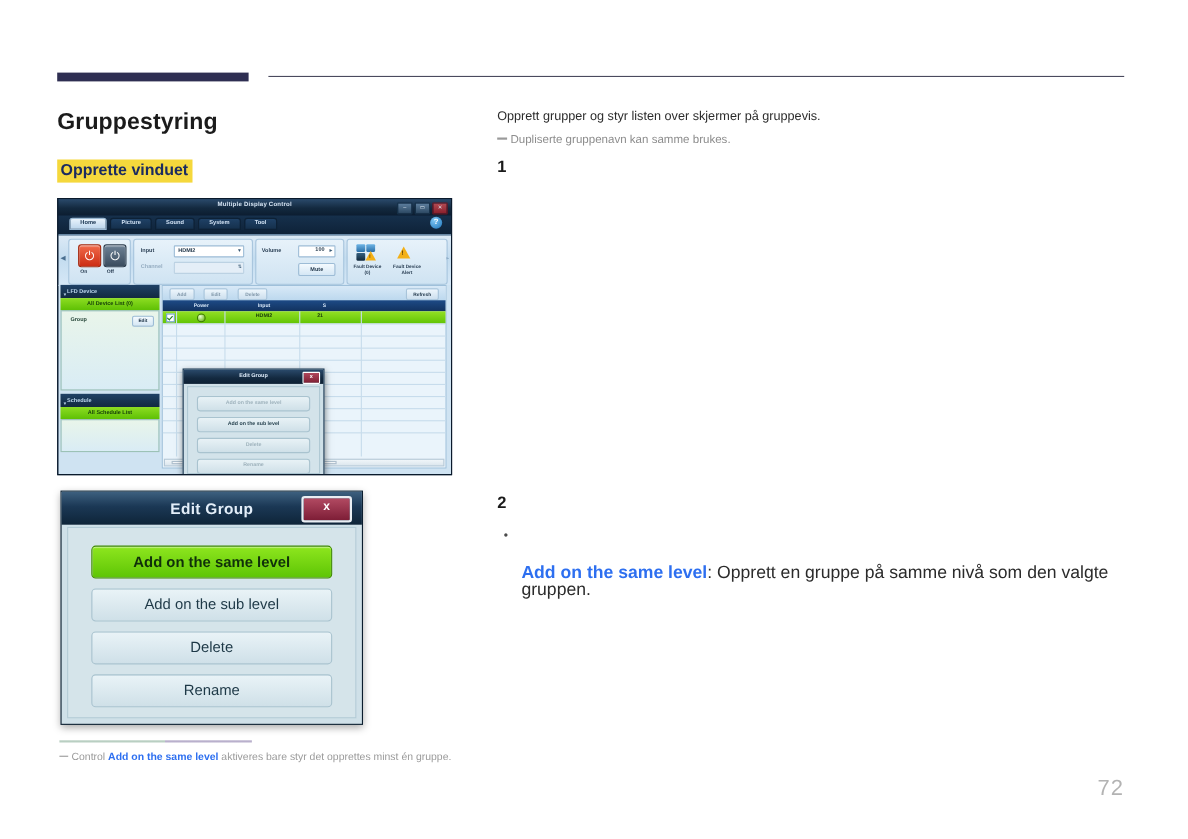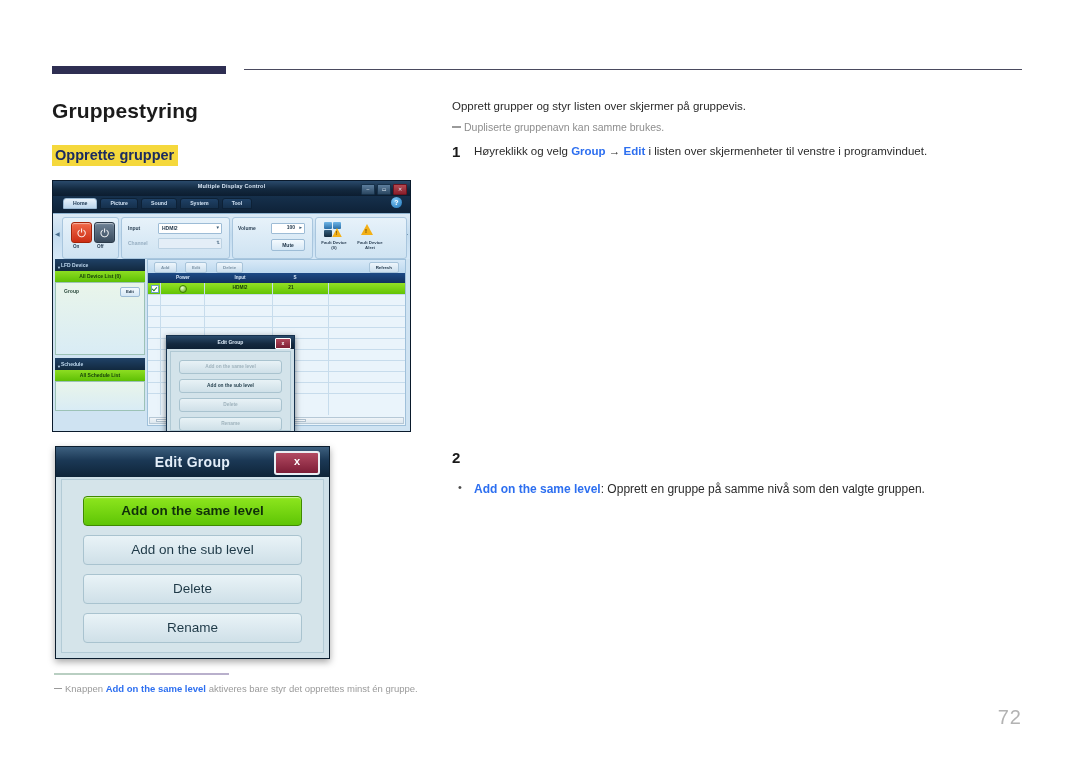--- a/index.html
+++ b/index.html
@@ -29,21 +29,21 @@
   .step .num{width:22px;font-size:15px;color:#1a1a1a;font-weight:bold;flex:0 0 22px;}
   .step .txt{font-size:11.5px;color:#2b2b2b;line-height:16px;}
   .b{color:#2d6ff0;font-weight:bold;}
   .bk{font-weight:bold;color:#1a1a1a;}
 
   .step1{left:452px;top:143px;width:580px;}
   .step2{left:452px;top:449px;width:580px;}
 
   .bullet{position:absolute;left:452px;top:481px;width:580px;display:flex;}
   .bullet .dot{width:22px;flex:0 0 22px;text-align:left;font-size:11px;color:#4b4b4b;padding-left:6px;box-sizing:border-box;}
-  .bullet .txt{font-size:12px;line-height:16px;color:#2b2b2b;}
+  .bullet .txt{font-size:16px;line-height:16px;color:#2b2b2b;margin-top:32px;}
 
   
   .fn-rule{position:absolute;left:54px;top:673px;width:175px;height:2px;
            background:linear-gradient(90deg,#b9cfc2 0%,#b9cfc2 55%,#b9b0cc 55%,#b9b0cc 100%);}
   .footnote{position:absolute;left:54px;top:682px;width:420px;font-size:9.5px;color:#9a9a9a;line-height:13px;}
   .footnote .dash{display:inline-block;width:8px;border-top:1.5px solid #9a9a9a;vertical-align:3px;margin-right:3px;}
   .footnote .b{font-size:9.5px;}
 
   .page-no{position:absolute;right:58px;top:706px;font-size:20px;color:#b3b3b3;letter-spacing:1px;}
 
@@ -171,30 +171,29 @@
   .dbtn.hi{background:linear-gradient(180deg,#8ee61e,#5ec505);border:1px solid #3f8a00;
        color:#10300a;font-weight:bold;box-shadow:inset 0 1px 1px rgba(255,255,255,.55);}
 </style>
 </head>
 <body>
 
 <div class="hdr-bar"></div>
 <div class="hdr-rule"></div>
 
 <div class="page-title">Gruppestyring</div>
-<div class="sub-title">Opprette grupper</div>
+<div class="sub-title">Opprette vinduet</div>
 
 <div class="intro">Opprett grupper og styr listen over skjermer på gruppevis.</div>
 <div class="note-line">
   <span class="dash"></span><span>Dupliserte gruppenavn kan samme brukes.</span>
 </div>
 
 <div class="step step1">
   <div class="num">1</div>
-  <div class="txt"><span>Høyreklikk og velg </span><span class="b">Group</span><span> → </span><span class="b">Edit</span><span> i listen over skjermenheter til venstre i programvinduet.</span></div>
 </div>
 
 <div class="step step2">
   <div class="num">2</div>
 </div>
 
 <div class="bullet">
   <div class="dot">•</div>
   <div class="txt"><span class="b">Add on the same level</span><span>: Opprett en gruppe på samme nivå som den valgte gruppen.</span></div>
 </div>
@@ -371,15 +370,15 @@
   <div class="dlg-body">
     <div class="dbtn hi" style="top:16px;">Add on the same level</div>
     <div class="dbtn" style="top:55px;">Add on the sub level</div>
     <div class="dbtn" style="top:94px;">Delete</div>
     <div class="dbtn" style="top:133px;">Rename</div>
   </div>
 </div>
 
 <div class="fn-rule"></div>
 <div class="footnote">
-  <span class="dash"></span><span><span>Knappen </span><span class="b">Add on the same level</span><span> aktiveres bare styr det opprettes minst én gruppe.</span></span>
+  <span class="dash"></span><span><span>Control </span><span class="b">Add on the same level</span><span> aktiveres bare styr det opprettes minst én gruppe.</span></span>
 </div>
 <div class="page-no">72</div>
 
 </body></html>

